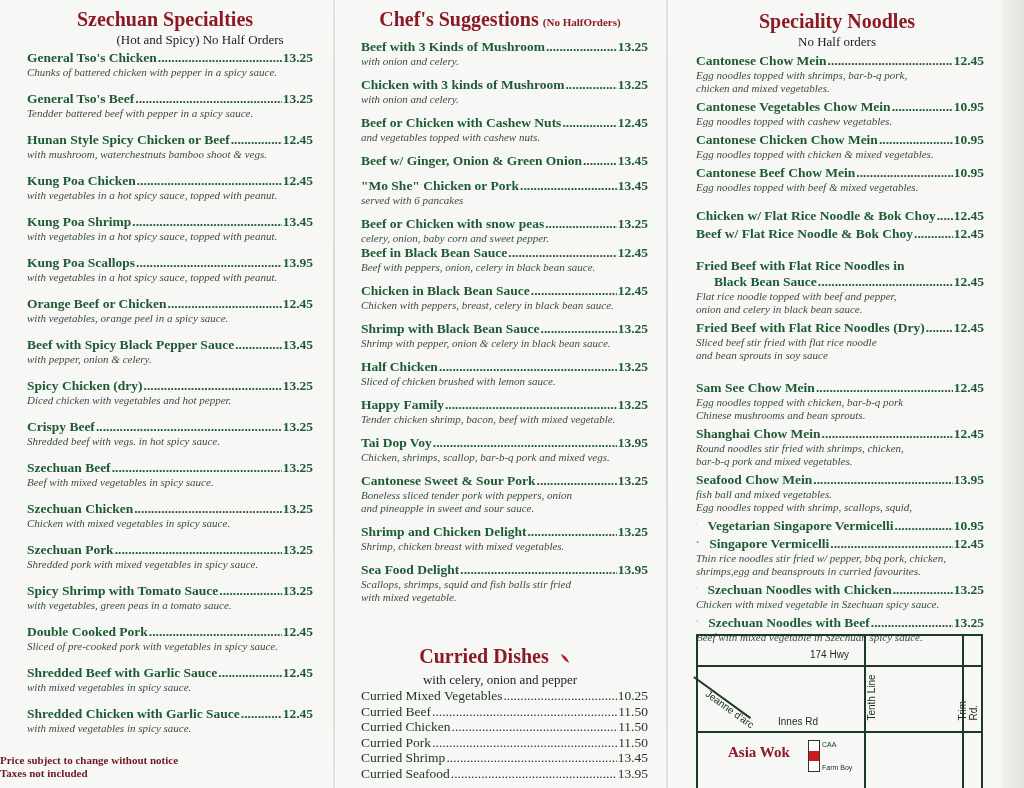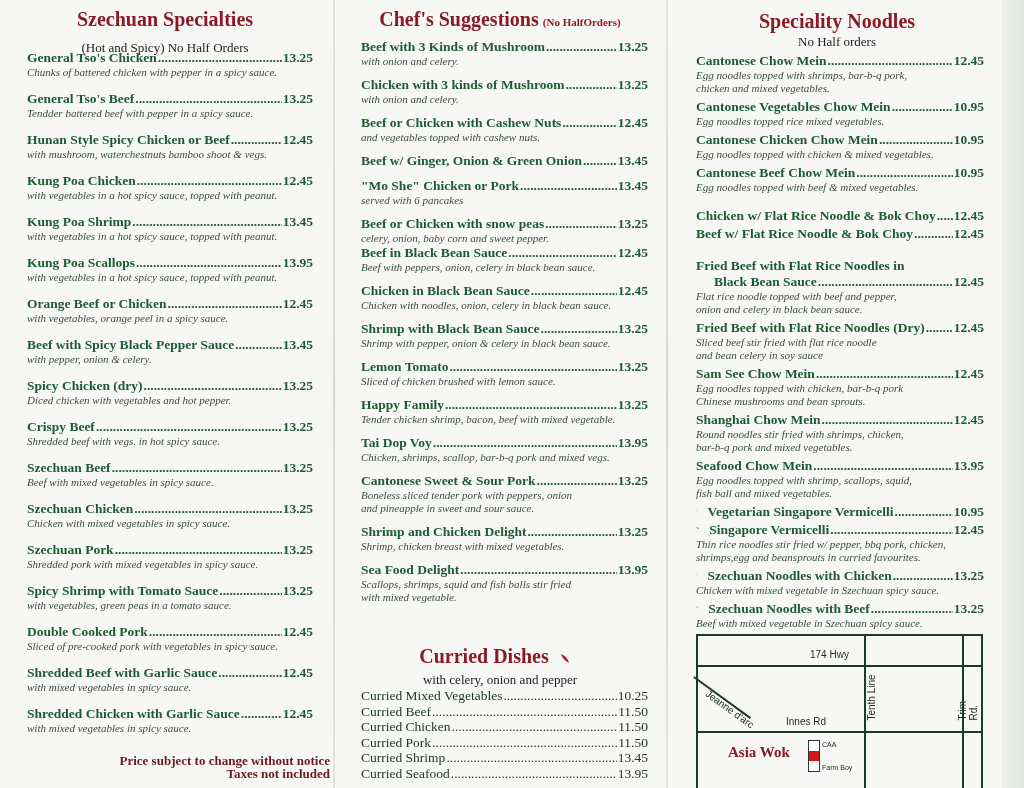--- a/index.html
+++ b/index.html
@@ -20,31 +20,31 @@
   .row .dots::after{content:"........................................................................................................................................";letter-spacing:0px;}
   .row .price{flex:0 0 auto;}
   .desc{font-style:italic;color:#3a4a3e;font-size:11px;line-height:13px;}
   .p1 .list{position:absolute;left:27px;top:50px;width:286px;}
   .p1 .item{height:41px;}
   .p2 .list{position:absolute;left:21px;top:39px;width:287px;}
   .p3 .list{position:absolute;left:24px;top:53px;width:288px;}
   .pepper{display:inline-block;width:12px;height:12px;margin-right:10px;vertical-align:-1px;}
   .curry{position:absolute;left:21px;top:645px;width:287px;}
   .curry .row{font-weight:normal;color:#22372a;font-size:13.5px;line-height:15.5px;}
-  .footer{position:absolute;left:0;width:330px;top:754px;text-align:right;color:#6a1a20;font-weight:bold;font-size:13px;line-height:13px;}
+  .footer{position:absolute;left:0;width:330px;top:754px;text-align:left;color:#6a1a20;font-weight:bold;font-size:11px;line-height:13px;}
   .map{position:absolute;left:24px;top:634px;width:287px;height:168px;border:2px solid #1b3a28;box-sizing:border-box;font-family:"Liberation Sans","DejaVu Sans",sans-serif;}
   .mapline{position:absolute;background:#1b3a28;}
   .maplbl{position:absolute;font-size:10px;color:#1b2a20;}
 </style>
 </head>
 <body>
 
 <div class="panel p1">
   <div class="title" style="position:absolute;left:0;width:330px;top:8px;">Szechuan Specialties</div>
-  <div class="subtitle" style="position:absolute;left:0;width:330px;top:40px;">(Hot and Spicy) No Half Orders</div>
+  <div class="subtitle" style="position:absolute;left:0;width:330px;top:32px;padding-left:35px;">(Hot and Spicy) No Half Orders</div>
   <div class="list" id="szechuan-list">
       <div class="item">
         <div class="row">
           <span class="name">General Tso's Chicken</span>
           <span class="dots"></span>
           <span class="price">13.25</span>
         </div>
         <div class="desc">Chunks of battered chicken with pepper in a spicy sauce.</div>
       </div>
       <div class="item">
@@ -244,33 +244,33 @@
           <span class="price">12.45</span>
         </div>
         <div class="desc">Beef with peppers, onion, celery in black bean sauce.</div>
       </div>
       <div class="item" style="margin-bottom:9px">
         <div class="row">
           <span class="name">Chicken in Black Bean Sauce</span>
           <span class="dots"></span>
           <span class="price">12.45</span>
         </div>
-        <div class="desc">Chicken with noodles, onion, celery in black bean sauce.</div>
+        <div class="desc">Chicken with peppers, breast, celery in black bean sauce.</div>
       </div>
       <div class="item" style="margin-bottom:9px">
         <div class="row">
           <span class="name">Shrimp with Black Bean Sauce</span>
           <span class="dots"></span>
           <span class="price">13.25</span>
         </div>
         <div class="desc">Shrimp with pepper, onion &amp; celery in black bean sauce.</div>
       </div>
       <div class="item" style="margin-bottom:9px">
         <div class="row">
-          <span class="name">Lemon Tomato</span>
+          <span class="name">Half Chicken</span>
           <span class="dots"></span>
           <span class="price">13.25</span>
         </div>
         <div class="desc">Sliced of chicken brushed with lemon sauce.</div>
       </div>
       <div class="item" style="margin-bottom:9px">
         <div class="row">
           <span class="name">Happy Family</span>
           <span class="dots"></span>
           <span class="price">13.25</span>
@@ -367,21 +367,21 @@
         </div>
         <div class="desc">Egg noodles topped with shrimps, bar-b-q pork,</div>
         <div class="desc">chicken and mixed vegetables.</div>
       </div>
       <div class="item" style="margin-bottom:4px;margin-top:0px">
         <div class="row">
           <span class="name">Cantonese Vegetables Chow Mein</span>
           <span class="dots"></span>
           <span class="price">10.95</span>
         </div>
-        <div class="desc">Egg noodles topped rice mixed vegetables.</div>
+        <div class="desc">Egg noodles topped with cashew vegetables.</div>
       </div>
       <div class="item" style="margin-bottom:4px;margin-top:0px">
         <div class="row">
           <span class="name">Cantonese Chicken Chow Mein</span>
           <span class="dots"></span>
           <span class="price">10.95</span>
         </div>
         <div class="desc">Egg noodles topped with chicken &amp; mixed vegetables.</div>
       </div>
       <div class="item" style="margin-bottom:4px;margin-top:0px">
@@ -418,23 +418,23 @@
         <div class="desc">Flat rice noodle topped with beef and pepper,</div>
         <div class="desc">onion and celery in black bean sauce.</div>
       </div>
       <div class="item" style="margin-bottom:4px;margin-top:0px">
         <div class="row">
           <span class="name">Fried Beef with Flat Rice Noodles (Dry)</span>
           <span class="dots"></span>
           <span class="price">12.45</span>
         </div>
         <div class="desc">Sliced beef stir fried with flat rice noodle</div>
-        <div class="desc">and bean celery in soy sauce</div>
-      </div>
-      <div class="item" style="margin-bottom:4px;margin-top:4px">
+        <div class="desc">and bean sprouts in soy sauce</div>
+      </div>
+      <div class="item" style="margin-bottom:4px;margin-top:18px">
         <div class="row">
           <span class="name">Sam See Chow Mein</span>
           <span class="dots"></span>
           <span class="price">12.45</span>
         </div>
         <div class="desc">Egg noodles topped with chicken, bar-b-q pork</div>
         <div class="desc">Chinese mushrooms and bean sprouts.</div>
       </div>
       <div class="item" style="margin-bottom:4px;margin-top:0px">
         <div class="row">
@@ -444,22 +444,22 @@
         </div>
         <div class="desc">Round noodles stir fried with shrimps, chicken,</div>
         <div class="desc">bar-b-q pork and mixed vegetables.</div>
       </div>
       <div class="item" style="margin-bottom:4px;margin-top:0px">
         <div class="row">
           <span class="name">Seafood Chow Mein</span>
           <span class="dots"></span>
           <span class="price">13.95</span>
         </div>
+        <div class="desc">fish ball and mixed vegetables.</div>
         <div class="desc">Egg noodles topped with shrimp, scallops, squid,</div>
-        <div class="desc">fish ball and mixed vegetables.</div>
       </div>
       <div class="item" style="margin-bottom:2px;margin-top:0px">
         <div class="row">
           <svg class="pepper" viewBox="0 0 12 12">
             <path d="M2 2 C5 3 9 6 10 11 C6 9 3 6 2 2Z" fill="#b3202a"></path>
           </svg>
           <span class="name">Vegetarian Singapore Vermicelli</span>
           <span class="dots"></span>
           <span class="price">10.95</span>
         </div>
@@ -501,21 +501,21 @@
     </div>
 
   <div class="map">
     <div class="mapline" style="left:0;right:0;top:29px;height:2px;"></div>
     <div class="mapline" style="left:0;right:0;top:95px;height:2px;"></div>
     <div class="mapline" style="left:166px;top:0;bottom:0;width:2px;"></div>
     <div class="mapline" style="left:264px;top:0;bottom:0;width:2px;"></div>
     <div class="mapline" style="left:-4px;top:40px;width:70px;height:1.5px;transform:rotate(36deg);transform-origin:left center;"></div>
     <span class="maplbl" style="left:112px;top:13px;">174 Hwy</span>
     <span class="maplbl" style="left:12px;top:52px;transform:rotate(36deg);transform-origin:left top;">Jeanne d'arc</span>
-    <span class="maplbl" style="left:88px;top:80px;">Innes Rd</span>
+    <span class="maplbl" style="left:80px;top:80px;">Innes Rd</span>
     <span class="maplbl" style="left:150px;top:56px;transform:rotate(-90deg);">Tenth Line</span>
     <span class="maplbl" style="left:256px;top:60px;transform:rotate(-90deg);">Trim Rd.</span>
     <span style="position:absolute;left:30px;top:108px;color:#8b1a24;font-weight:bold;font-size:15px;font-family:'Liberation Serif',serif;">Asia Wok</span>
     <div style="position:absolute;left:110px;top:104px;width:10px;height:30px;border:1px solid #333;background:linear-gradient(#fff 0 33%,#d01a1a 33% 66%,#fff 66%);"></div>
     <span class="maplbl" style="left:124px;top:105px;font-size:7px;">CAA</span>
     <span class="maplbl" style="left:124px;top:128px;font-size:7px;">Farm Boy</span>
   </div>
 </div>
 
 <div class="edge"></div>

